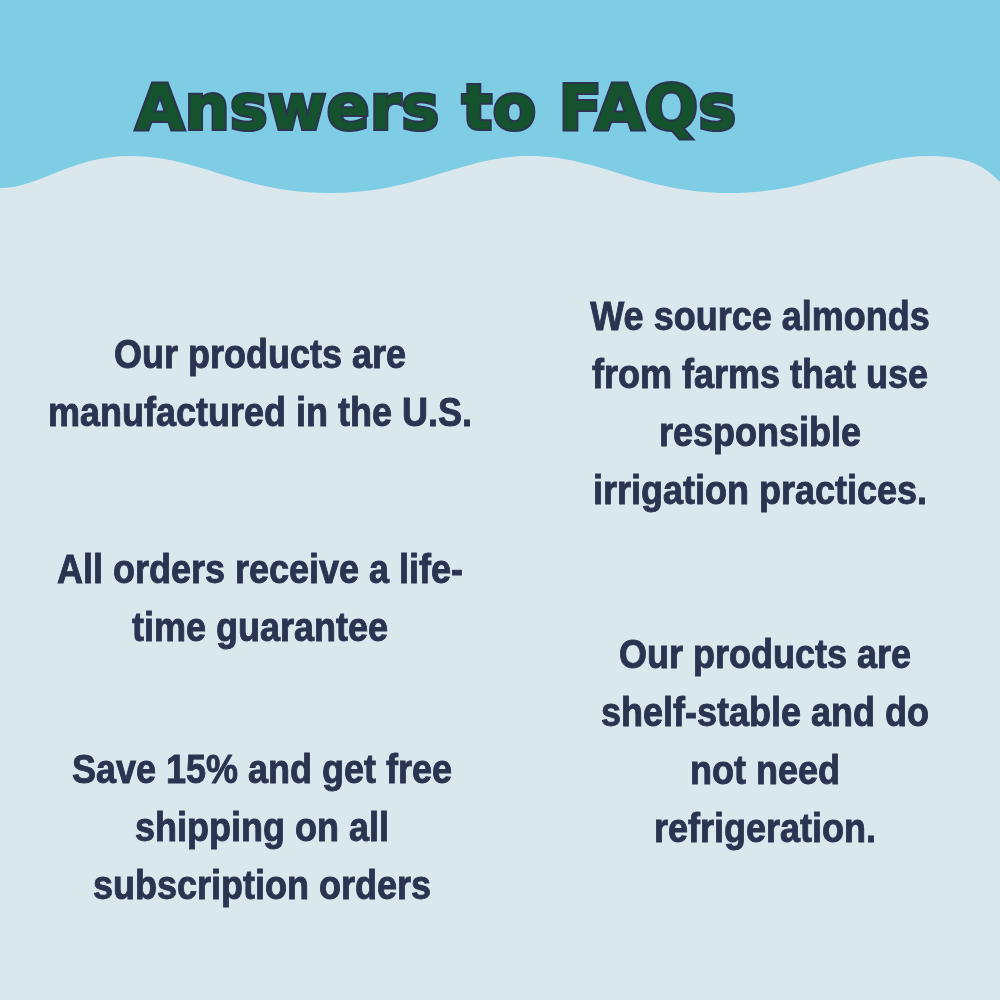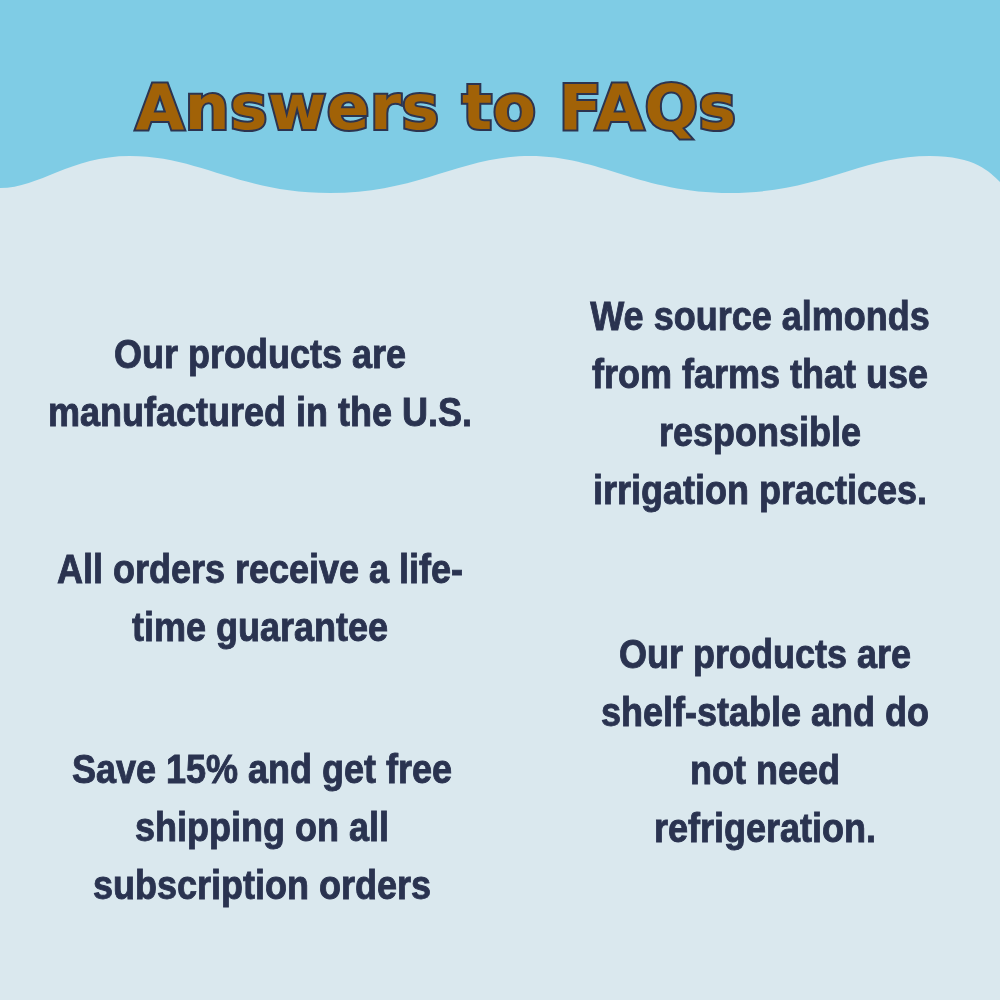--- a/index.html
+++ b/index.html
@@ -41,21 +41,21 @@
     height: 70px;
     display: block;
   }
 
   .poster-title {
     position: absolute;
     left: 0;
     top: 34px;
     width: 872px;
     text-align: center;
-    color: #a16207;
+    color: #14532d;
     font-family: "DejaVu Sans", sans-serif;
     font-weight: bold;
     font-size: 63px;
     letter-spacing: 0.5px;
     line-height: 1.0;
     -webkit-text-stroke: 4px #2c3450;
     paint-order: stroke fill;
   }
 
   

